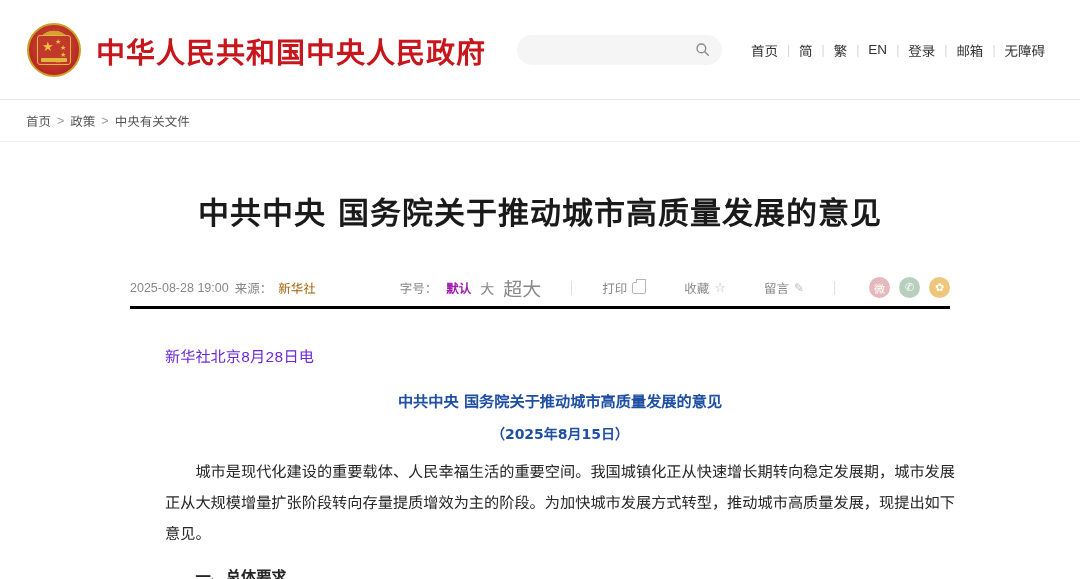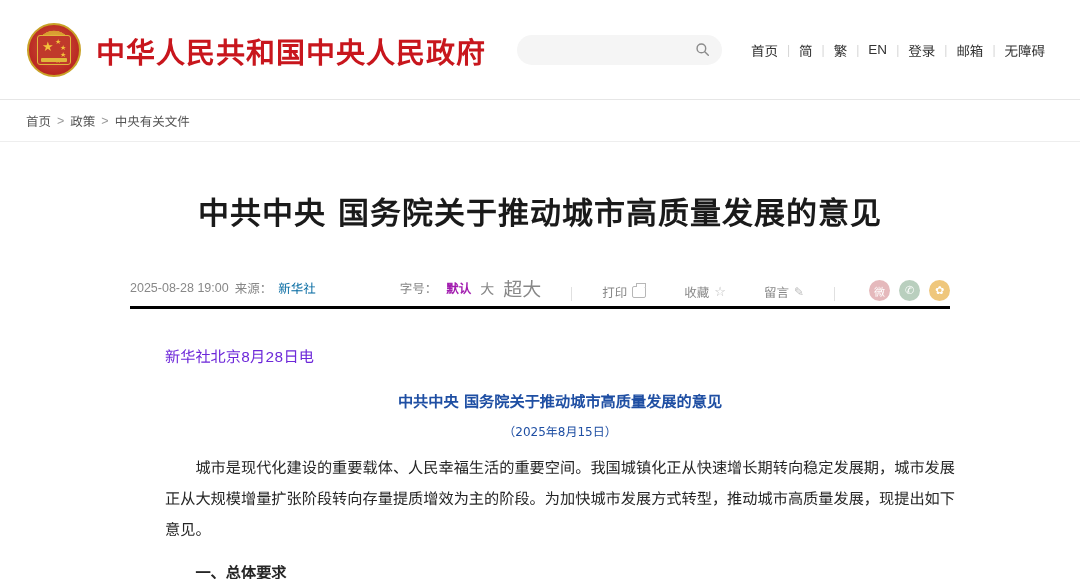--- a/index.html
+++ b/index.html
@@ -127,26 +127,26 @@
     height: 40px;
     display: flex;
     align-items: center;
     border-bottom: 3px solid #000000;
     font-size: 12.5px;
     color: #888;
     position: relative;
   }
   .meta-left { display: flex; align-items: center; gap: 6px; white-space: nowrap; }
   .meta-source-label { color: #888; }
-  .meta-source { color: #0369a1; }
+  .meta-source { color: #a16207; }
 
   .meta-right {
     margin-left: auto;
     display: flex;
-    align-items: flex-end;
+    align-items: center;
     gap: 12px;
     color: #888;
     white-space: nowrap;
   }
   .fontsize-group { display: flex; align-items: center; gap: 9px; }
   .fs-label { color: #888; }
   .fs-opt { color: #888; cursor: pointer; }
   .fs-opt.active { color: #a21caf; font-weight: bold; }
   .fs-mid { font-size: 14px; }
   .fs-big { font-size: 19px; }
@@ -189,22 +189,23 @@
   .doc-title {
     text-align: center;
     color: #1f4fa3;
     font-weight: bold;
     font-size: 15.2px;
     margin: 4px 0 2px 0;
   }
   .doc-date {
     text-align: center;
     color: #1f4fa3;
-    font-size: 12px;
+    font-size: 14px;
     margin-bottom: 8px;
+    font-weight: bold;
   }
   .para { text-indent: 2em; text-align: justify; margin: 0 0 2px 0; }
   .section-head { text-indent: 2em; font-weight: bold; margin: 12px 0 2px 0; }
 </style>
 </head>
 <body>
 
 <div class="page">
 
   <div class="header">

